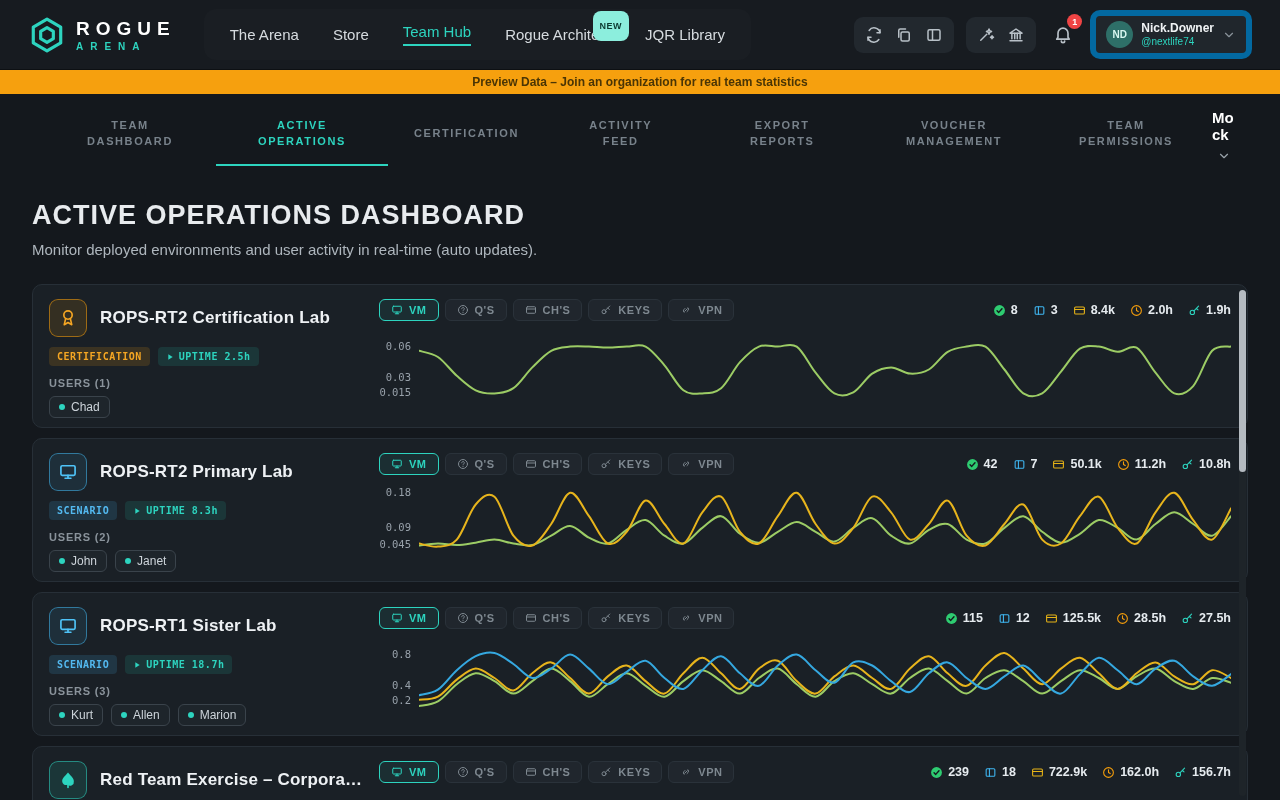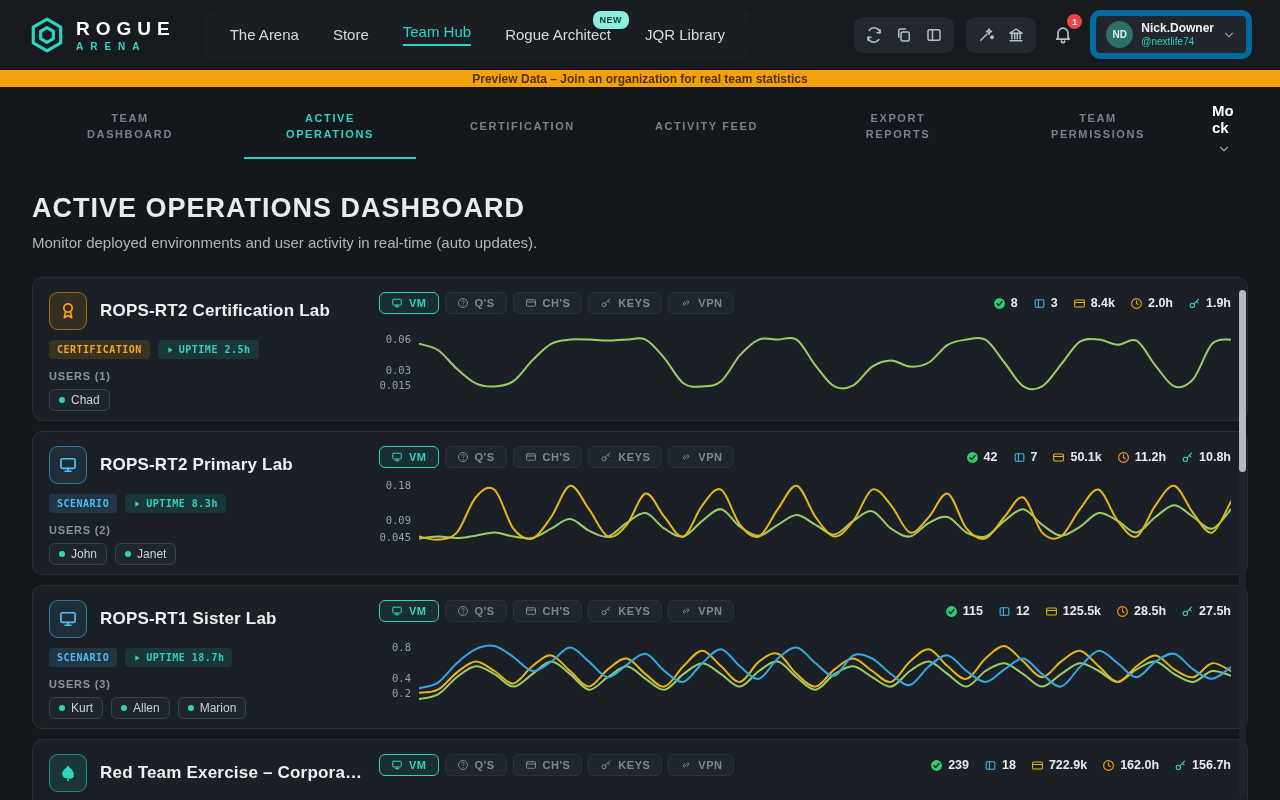--- a/index.html
+++ b/index.html
@@ -16,37 +16,37 @@
     display:flex; align-items:center; padding:0 28px; gap:28px; }
   .logo{ display:flex; align-items:center; gap:10px; }
   .logo .hex{ width:38px; height:38px; color:var(--teal); }
   .logo-txt .l1{ display:block; font-size:19px; font-weight:700; color:#fff; letter-spacing:6px; }
   .logo-txt .l2{ display:block; font-size:10px; font-weight:700; color:var(--teal); letter-spacing:7px; margin-top:1px; }
   .mainnav{ display:flex; align-items:center; gap:34px; font-size:15px; color:#d6dbdf;
     background:rgba(255,255,255,0.015); padding:14px 26px; border-radius:12px; }
   .navitem{ cursor:pointer; position:relative; white-space:nowrap; }
   .navitem.active{ color:var(--teal); border-bottom:2px solid var(--teal); padding-bottom:4px; }
   .new-badge{ position:absolute; top:-15px; right:-18px; background:#8ceedd; color:#0b3a31;
-    font-size:9px; font-weight:700; padding:4px 7px; border-radius:8px; letter-spacing:.5px; }
+    font-size:9px; font-weight:700; padding:10px 7px; border-radius:8px; letter-spacing:.5px; }
   .topbar-right{ margin-left:auto; display:flex; align-items:center; gap:12px; }
   .icon-group{ display:flex; align-items:center; gap:6px; background:#22282e;
     border-radius:9px; padding:6px 8px; }
   .icon-btn{ background:none; border:none; color:#b8c0c7; cursor:pointer; padding:3px; }
   .bell-wrap{ position:relative; margin:0 2px; }
   .notif-badge{ position:absolute; top:-7px; right:-6px; background:#ef4444; color:#fff;
     font-size:9px; font-weight:700; min-width:15px; height:15px; border-radius:8px;
     display:flex; align-items:center; justify-content:center; padding:0 3px; }
   .userchip{ display:flex; align-items:center; gap:8px; background:#20262c;
     border:6px solid #0369a1; border-radius:10px; padding:5px 10px; cursor:pointer; }
   .avatar{ width:27px; height:27px; border-radius:50%; background:#2e6f68; color:#d9f7f1;
     font-size:10px; font-weight:700; display:flex; align-items:center; justify-content:center; }
   .uname{ font-size:12px; font-weight:700; color:#f0f3f5; line-height:1.15; }
   .uhandle{ font-size:10px; color:var(--teal); line-height:1.15; }
   
-  .banner{ height:17px; background:#f6a00e; color:#4a3505; font-size:12px; font-weight:600;
+  .banner{ height:24px; background:#f6a00e; color:#4a3505; font-size:12px; font-weight:600;
     display:flex; align-items:center; justify-content:center; }
   
   .tabbar{ height:84px; display:flex; align-items:center; justify-content:space-between;
     padding:0 44px; background:#14181d; }
   .tab{ font-size:11px; font-weight:700; letter-spacing:1.6px; color:#78828b; text-align:center;
     max-width:172px; line-height:1.5; cursor:pointer; padding:10px 26px 14px;
     border-bottom:2px solid transparent; background:none; border-top:none; border-left:none; border-right:none;
     font-family:"Liberation Sans", sans-serif; }
   .tab.active{ color:var(--teal); border-bottom-color:var(--teal); }
   .mock-select{ display:flex; align-items:center; gap:6px; cursor:pointer;flex-direction:column; }
@@ -264,20 +264,21 @@
 <div class="banner">
   <span>Preview Data – Join an organization for real team statistics</span>
 </div>
 
 <div class="tabbar">
   <button class="tab">TEAM DASHBOARD</button>
   <button class="tab active">ACTIVE OPERATIONS</button>
   <button class="tab">CERTIFICATION</button>
   <button class="tab">ACTIVITY FEED</button>
   <button class="tab">EXPORT REPORTS</button>
+  <button class="tab">VOUCHER MANAGEMENT</button>
   <button class="tab">TEAM PERMISSIONS</button>
   <div class="mock-select">
     <span class="mock-label">Mock</span>
     <svg class="ic chev">
         <use href="#i-chev"></use>
       </svg>
   </div>
 </div>
 
 <main>

